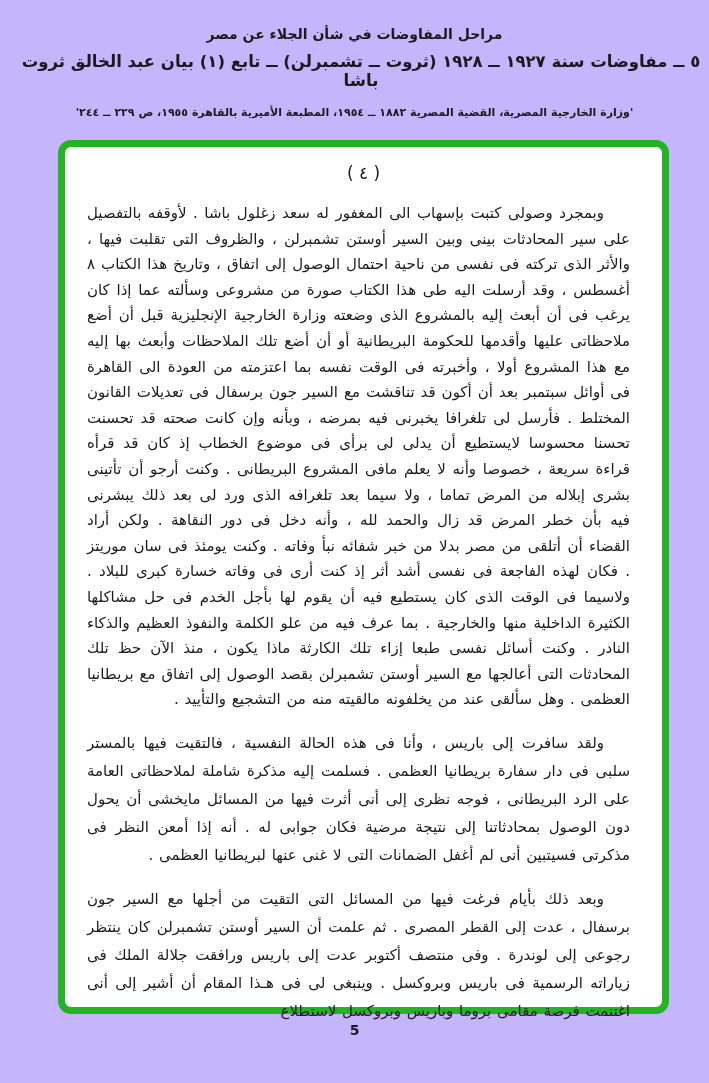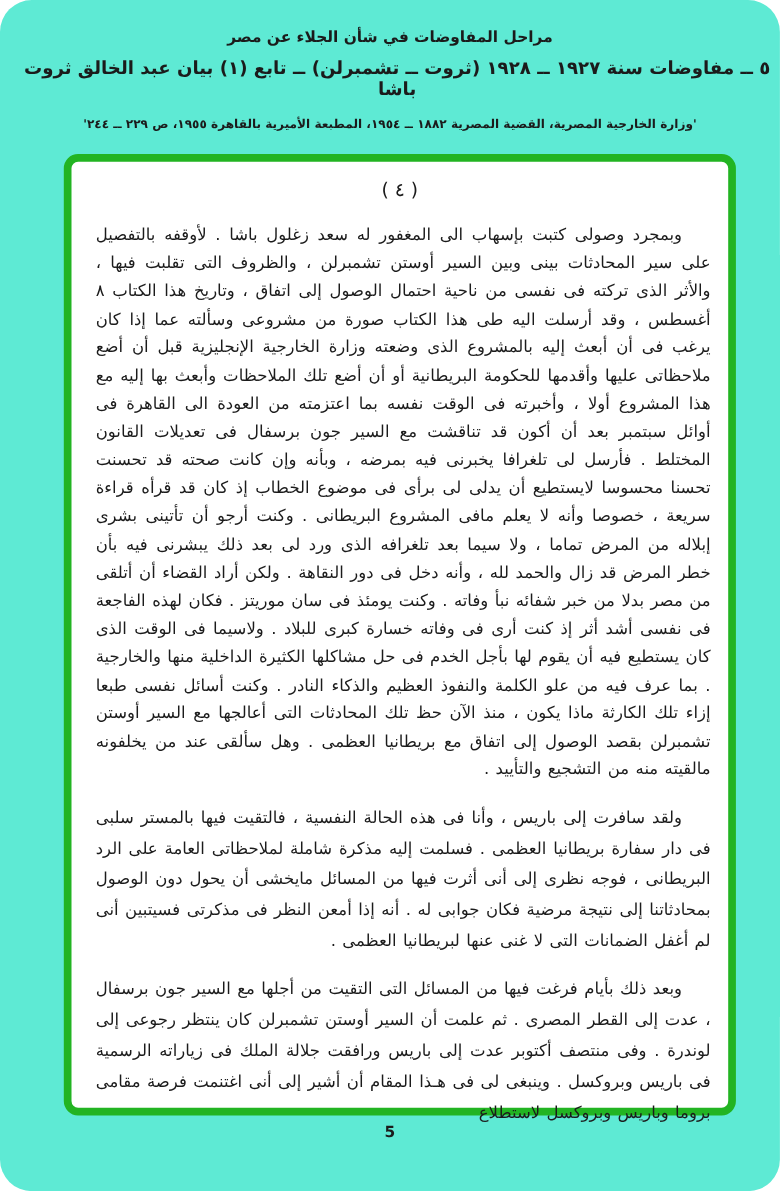--- a/index.html
+++ b/index.html
@@ -11,22 +11,21 @@
     width: 709px;
     height: 1083px;
     position: relative;
     font-family: "DejaVu Sans", sans-serif;
     color: #1b1b1b;
     overflow: hidden;
   }
   .page {
     position: absolute;
     inset: 0;
-    background: #5eead4;
-    border-radius: 29px;
+    background: #c4b5fd;
   }
   
   .doc-header {
     position: absolute;
     top: 26px;
     left: 0;
     right: 0;
     text-align: center;
     direction: rtl;
   }
@@ -62,21 +61,21 @@
     text-align: center;
     direction: rtl;
     font-size: 17px;
     margin-top: 16px;
     margin-bottom: 18px;
     letter-spacing: 2px;
   }
   .text-body {
     direction: rtl;
     text-align: justify;
-    padding: 0 16px 0 22px;
+    padding: 0 32px 0 22px;
     font-size: 15px;
     line-height: 25.6px;
   }
   .text-body p {
     margin: 0;
     text-indent: 26px; 
     word-spacing: 1px;
   }
   .text-body p + p {
     margin-top: 16px;

